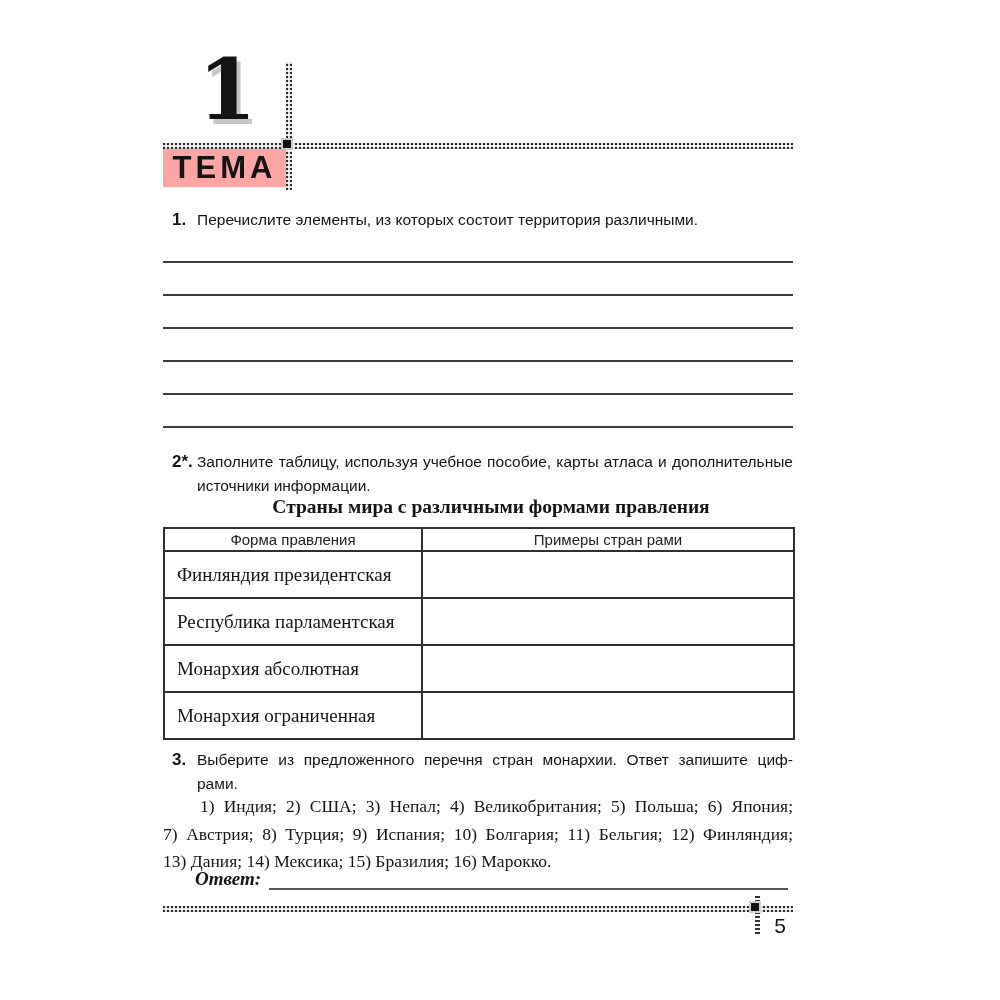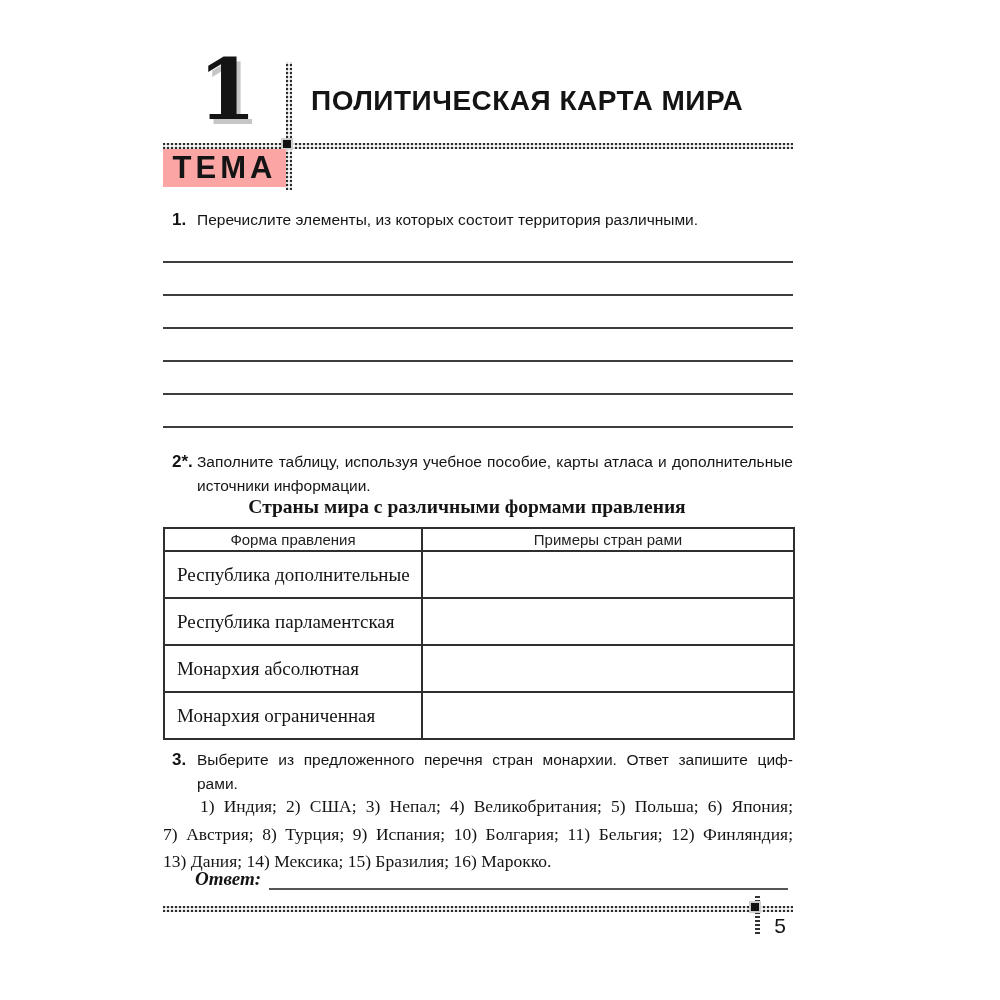--- a/index.html
+++ b/index.html
@@ -55,21 +55,21 @@
   .task-num { position:absolute; left:9px; top:0; font-weight:bold; font-size:17px; }
   .task-line { white-space:nowrap; }
   .stretch { text-align-last:justify; }
 
   
   .writing-lines { position:absolute; left:163px; top:230px; width:630px; }
   .wline { height:33px; border-bottom:2px solid #3d3d3d; }
 
   
   .table-title {
-    position:absolute; left:152px; top:496px; width:630px; text-align:center;
+    position:absolute; left:176px; top:496px; width:630px; text-align:center;
     font-family:"Liberation Serif", serif; font-size:19.5px; font-weight:bold; color:#141414;
   }
   .gov-table {
     position:absolute; left:163px; top:527px; width:630px;
     border-collapse:collapse; table-layout:fixed;
   }
   .gov-table th, .gov-table td { border:2px solid #2f2f2f; }
   .gov-table th {
     height:23px; font-weight:normal; font-size:15px; color:#222;
     font-family:"Liberation Sans", sans-serif; text-align:center;
@@ -110,21 +110,20 @@
     font-size:21px; color:#141414;
   }
 </style>
 </head>
 <body>
 
 <div class="page">
 
   <div class="chapter-num">1</div>
   <div class="v-rule header-vrule"></div>
-  <div class="chapter-title">ПОЛИТИЧЕСКАЯ КАРТА МИРА</div>
   <div class="h-rule header-hrule"></div>
   <div class="rule-square header-square"></div>
   <div class="tema-box">
     <span>ТЕМА</span>
   </div>
 
   <div class="task" style="top:208px">
     <span class="task-num">1.</span>
     <div class="task-line">Перечислите элементы, из которых состоит территория различными.</div>
   </div>
@@ -149,21 +148,21 @@
     <colgroup>
         <col class="col-form">
         <col class="col-examples">
       </colgroup>
     <tbody>
         <tr>
       <th>Форма правления</th>
       <th>Примеры стран рами</th>
     </tr>
     <tr>
-      <td>Республика дополнительные</td>
+      <td>Финляндия президентская</td>
       <td></td>
     </tr>
     <tr>
       <td>Республика парламентская</td>
       <td></td>
     </tr>
     <tr>
       <td>Монархия абсолютная</td>
       <td></td>
     </tr>

